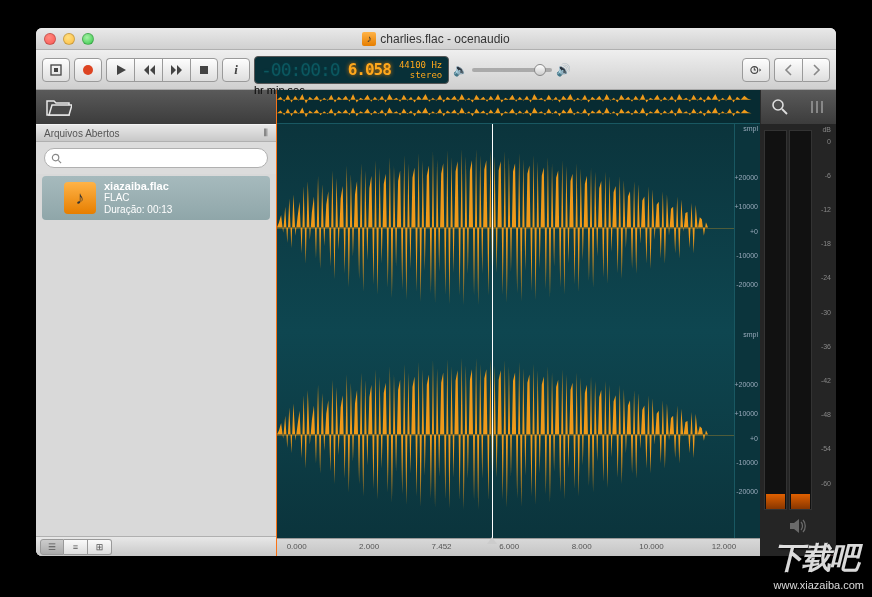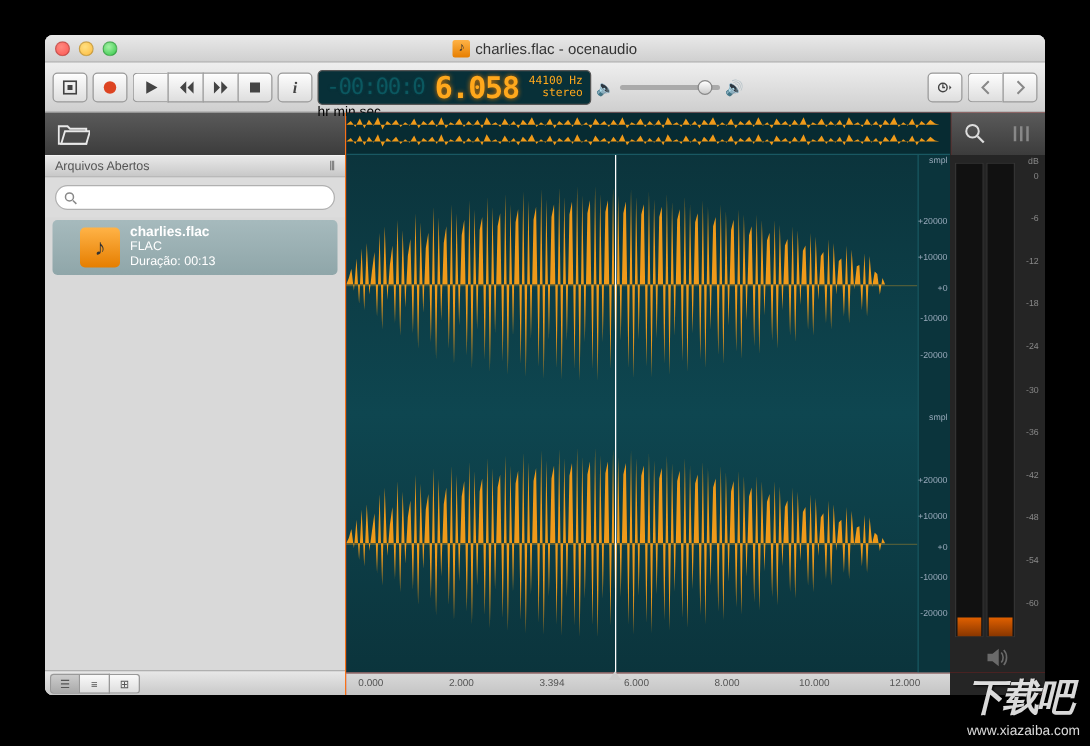--- a/index.html
+++ b/index.html
@@ -16,21 +16,21 @@
 .toolbar { height: 40px; background: linear-gradient(#efefef,#cfcfcf); border-bottom: 1px solid #a8a8a8; display: flex; align-items: center; padding: 0 6px; gap: 4px; }
 .btn { height: 24px; min-width: 28px; background: linear-gradient(#fdfdfd,#dedede); border: 1px solid #9a9a9a; border-radius: 4px; display: inline-flex; align-items: center; justify-content: center; color: #444; font-size: 11px; cursor: pointer; box-shadow: inset 0 1px 0 #fff; }
 .btn svg { width: 12px; height: 12px; fill: #444; }
 .btn.rec svg { fill: #d42; }
 .grp { display: flex; }
 .grp .btn { border-radius: 0; border-right-width: 0; }
 .grp .btn:first-child { border-radius: 4px 0 0 4px; }
 .grp .btn:last-child { border-radius: 0 4px 4px 0; border-right-width: 1px; }
 .lcd { height: 28px; background: #083038; border: 1px solid #555; border-radius: 4px; display: flex; align-items: center; padding: 0 6px; gap: 8px; font-family: "Arial Narrow", monospace; }
 .lcd .neg { color: #0b5860; font-size: 18px; letter-spacing: -1px; text-shadow: 0 0 2px #0a4048; }
-.lcd .pos { color: #ffa81c; font-size: 24px; font-weight: bold; letter-spacing: -1px; text-shadow: 0 0 4px #d97800; }
+.lcd .pos { color: #ffa81c; font-size: 16px; font-weight: bold; letter-spacing: -1px; text-shadow: 0 0 4px #d97800; }
 .lcd-wrap { position: relative; height: 28px; }
 .lcd .info { color: #ffa81c; font-size: 9px; line-height: 10px; text-align: right; }
 .volslider { display: flex; align-items: center; gap: 4px; }
 .volslider .track { width: 80px; height: 4px; background: #aaa; border-radius: 2px; position: relative; }
 .volslider .thumb { position: absolute; right: 6px; top: -4px; width: 12px; height: 12px; background: linear-gradient(#fff,#ccc); border: 1px solid #888; border-radius: 50%; }
 .spk { color: #666; font-size: 12px; }
 .body { display: flex; height: calc(100% - 62px); }
 .sidebar { width: 241px; background: #d9d9d9; display: flex; flex-direction: column; border-right: 1px solid #f97316; }
 .sb-hdr { height: 34px; background: linear-gradient(#5a5a5a,#3c3c3c); display: flex; align-items: center; padding-left: 10px; }
 .sb-hdr svg { width: 26px; height: 22px; fill: #e8e8e8; }
@@ -192,21 +192,21 @@
               <path d="M8 8l3 3" stroke="#888" stroke-width="1.3"></path>
             </svg>
           <input type="text" placeholder="" style="">
         </div>
       </div>
       <div class="filelist">
         <div class="fileitem">
           <div class="check"></div>
           <div class="thumb">♪</div>
           <div class="meta">
-            <div class="fn">charlies.flac</div>
+            <div class="fn">xiazaiba.flac</div>
             <div>FLAC</div>
             <div>Duração: 00:13</div>
           </div>
         </div>
       </div>
       <div class="sb-foot">
         <div class="vbtn active">☰</div>
         <div class="vbtn">≡</div>
         <div class="vbtn">⊞</div>
       </div>
@@ -295,21 +295,21 @@
                 <path d="M12 4c2 2 2 6 0 8M14 2c3 3 3 9 0 12" fill="none" stroke="#6a6a6a" stroke-width="1.3"></path>
               </svg>
           </div>
         </div>
       </div>
 
       <div style="display:flex">
         <div class="timeruler" style="flex:1">
           <span style="left:2%">0.000</span>
           <span style="left:17%">2.000</span>
-          <span style="left:32%">3.394</span>
+          <span style="left:32%">7.452</span>
           <span style="left:46%">6.000</span>
           <span style="left:61%">8.000</span>
           <span style="left:75%">10.000</span>
           <span style="left:90%">12.000</span>
         </div>
         <div style="width:76px;height:18px;background:#252525"></div>
       </div>
     </div>
   </div>
 </div>

